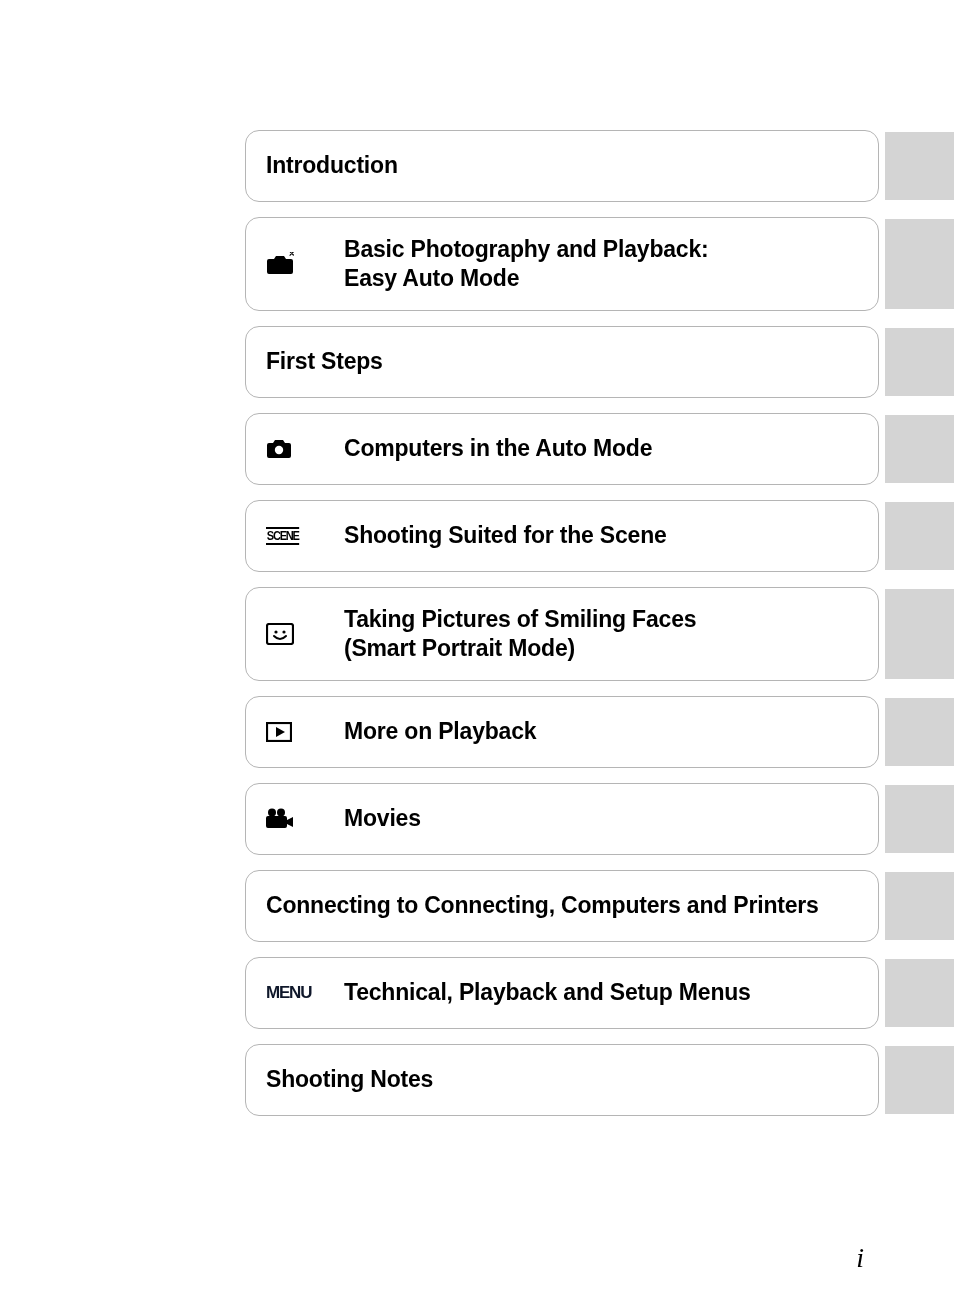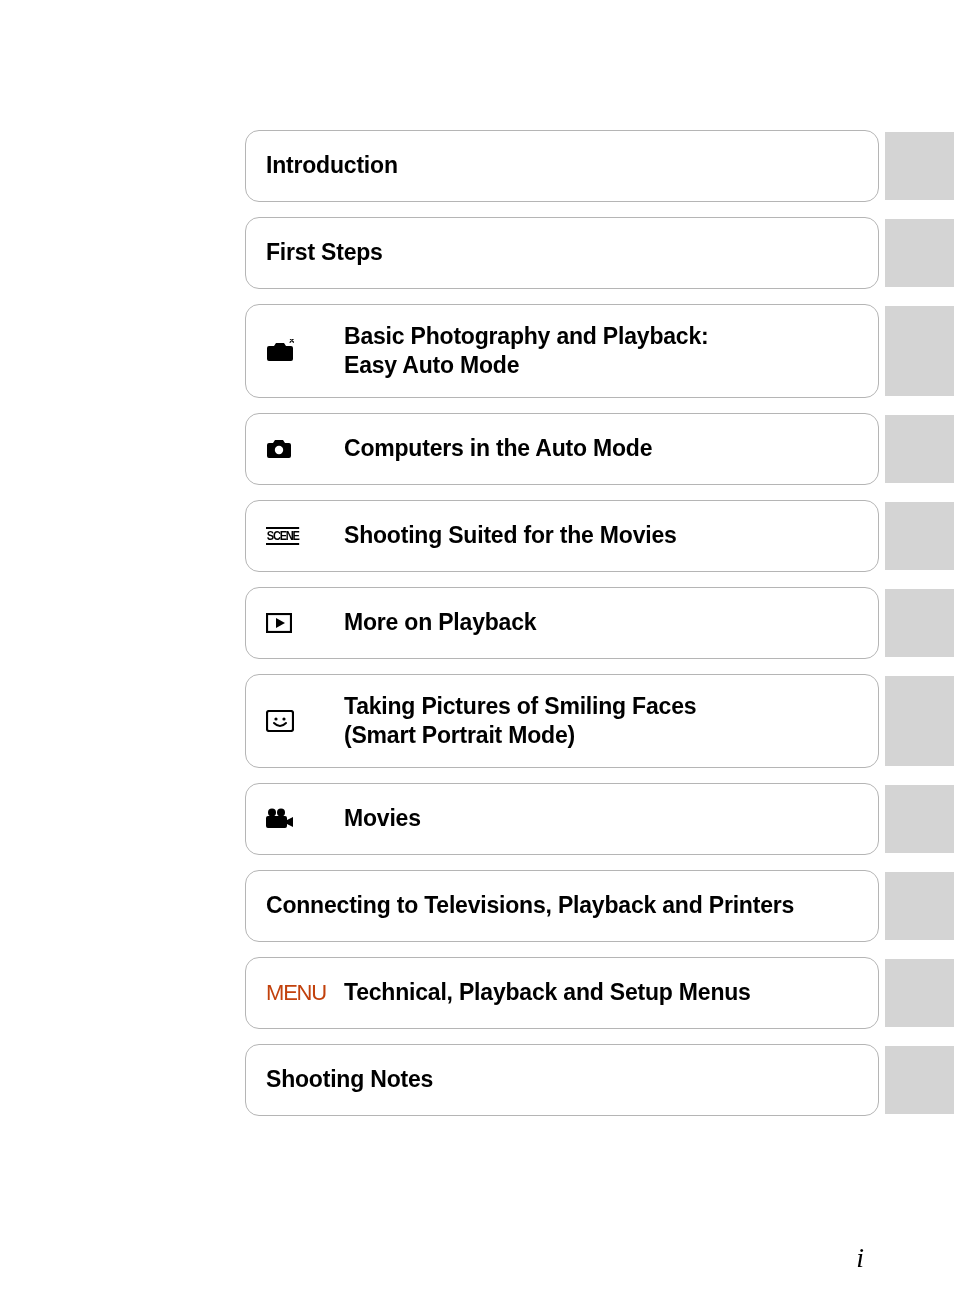--- a/index.html
+++ b/index.html
@@ -61,24 +61,24 @@
     line-height: 1.28;
     letter-spacing: -0.2px;
     color: #000;
   }
   .no-icon .text-cell {
     padding-left: 0;
   }
   .card svg { display: block; }
   .menu-text {
     font-family: "Arial Narrow", Arial, sans-serif;
-    font-weight: normal;
-    font-size: 22px;
+    font-weight: bold;
+    font-size: 17px;
     letter-spacing: -1.2px;
-    color: #c2410c;
+    color: #0f172a;
   }
   .scene-text {
     font-family: "Arial Narrow", Arial, sans-serif;
     font-weight: bold;
     font-size: 13px;
     letter-spacing: -1.5px;
     transform: scaleX(0.85);
     transform-origin: left center;
     color: #000;
     border-top: 2px solid #000;
@@ -100,102 +100,102 @@
 </head>
 <body>
 
 <div class="container">
     <div class="row">
       <div class="tab"></div>
       <div class="card no-icon">
         <div class="text-cell">Introduction</div>
       </div>
     </div>
-    <div class="row">
-      <div class="tab"></div>
-      <div class="card no-icon">
-        <div class="text-cell">First Steps</div>
-      </div>
-    </div>
     <div class="row tall">
       <div class="tab"></div>
       <div class="card">
         <div class="icon-cell">
           <svg width="28" height="24" viewBox="0 0 28 24">
             <path fill="#000" d="M3 7 h5 l2 -3 h8 l2 3 h5 a2 2 0 0 1 2 2 v11 a2 2 0 0 1 -2 2 h-22 a2 2 0 0 1 -2 -2 v-11 a2 2 0 0 1 2 -2 z"></path>
             <path fill="#000" d="M21 0 c-1.2 0 -2 1 -2 2 c0 -1 -0.8 -2 -2 -2 c0 1.2 1 2 2 2 c-1 0 -2 0.8 -2 2 c1.2 0 2 -1 2 -2 c0 1 0.8 2 2 2 c0 -1.2 -1 -2 -2 -2 c1 0 2 -0.8 2 -2 z" transform="translate(3,-1) scale(1.2)"></path>
           </svg>
         </div>
         <div class="text-cell">Basic Photography and Playback:<br>Easy Auto Mode</div>
       </div>
     </div>
     <div class="row">
       <div class="tab"></div>
+      <div class="card no-icon">
+        <div class="text-cell">First Steps</div>
+      </div>
+    </div>
+    <div class="row">
+      <div class="tab"></div>
       <div class="card">
         <div class="icon-cell">
           <svg width="26" height="22" viewBox="0 0 26 22">
             <path fill="#000" d="M3 5 h4 l2 -3 h8 l2 3 h4 a2 2 0 0 1 2 2 v11 a2 2 0 0 1 -2 2 h-20 a2 2 0 0 1 -2 -2 v-11 a2 2 0 0 1 2 -2 z"></path>
             <circle cx="13" cy="12" r="4.2" fill="#fff"></circle>
           </svg>
         </div>
         <div class="text-cell">Computers in the Auto Mode</div>
       </div>
     </div>
     <div class="row">
       <div class="tab"></div>
       <div class="card">
         <div class="icon-cell">
           <span class="scene-text">SCENE</span>
         </div>
-        <div class="text-cell">Shooting Suited for the Movies</div>
-      </div>
-    </div>
-    <div class="row">
-      <div class="tab"></div>
-      <div class="card">
-        <div class="icon-cell">
-          <svg width="26" height="20" viewBox="0 0 26 20">
-            <rect x="1" y="1" width="24" height="18" fill="none" stroke="#000" stroke-width="2.2"></rect>
-            <path fill="#000" d="M10 5 l9 5 l-9 5 z"></path>
-          </svg>
-        </div>
-        <div class="text-cell">More on Playback</div>
+        <div class="text-cell">Shooting Suited for the Scene</div>
       </div>
     </div>
     <div class="row tall">
       <div class="tab"></div>
       <div class="card">
         <div class="icon-cell">
           <svg width="28" height="22" viewBox="0 0 28 22">
             <rect x="1" y="1" width="26" height="20" rx="2" fill="none" stroke="#000" stroke-width="2.2"></rect>
             <circle cx="10" cy="9" r="1.6" fill="#000"></circle>
             <circle cx="18" cy="9" r="1.6" fill="#000"></circle>
             <path d="M8 13 q6 6 12 0" fill="none" stroke="#000" stroke-width="2" stroke-linecap="round"></path>
           </svg>
         </div>
         <div class="text-cell">Taking Pictures of Smiling Faces<br>(Smart Portrait Mode)</div>
       </div>
     </div>
     <div class="row">
       <div class="tab"></div>
       <div class="card">
         <div class="icon-cell">
+          <svg width="26" height="20" viewBox="0 0 26 20">
+            <rect x="1" y="1" width="24" height="18" fill="none" stroke="#000" stroke-width="2.2"></rect>
+            <path fill="#000" d="M10 5 l9 5 l-9 5 z"></path>
+          </svg>
+        </div>
+        <div class="text-cell">More on Playback</div>
+      </div>
+    </div>
+    <div class="row">
+      <div class="tab"></div>
+      <div class="card">
+        <div class="icon-cell">
           <svg width="28" height="22" viewBox="0 0 28 22">
             <path fill="#000" d="M2 8 h17 a2 2 0 0 1 2 2 v2 l6 -3 v10 l-6 -3 v2 a2 2 0 0 1 -2 2 h-17 a2 2 0 0 1 -2 -2 v-8 a2 2 0 0 1 2 -2 z"></path>
             <circle cx="6" cy="4.5" r="4" fill="#000"></circle>
             <circle cx="15" cy="4.5" r="4" fill="#000"></circle>
           </svg>
         </div>
         <div class="text-cell">Movies</div>
       </div>
     </div>
     <div class="row">
       <div class="tab"></div>
       <div class="card no-icon">
-        <div class="text-cell">Connecting to Televisions, Playback and Printers</div>
+        <div class="text-cell">Connecting to Connecting, Computers and Printers</div>
       </div>
     </div>
     <div class="row">
       <div class="tab"></div>
       <div class="card">
         <div class="icon-cell">
           <span class="menu-text">MENU</span>
         </div>
         <div class="text-cell">Technical, Playback and Setup Menus</div>
       </div>

